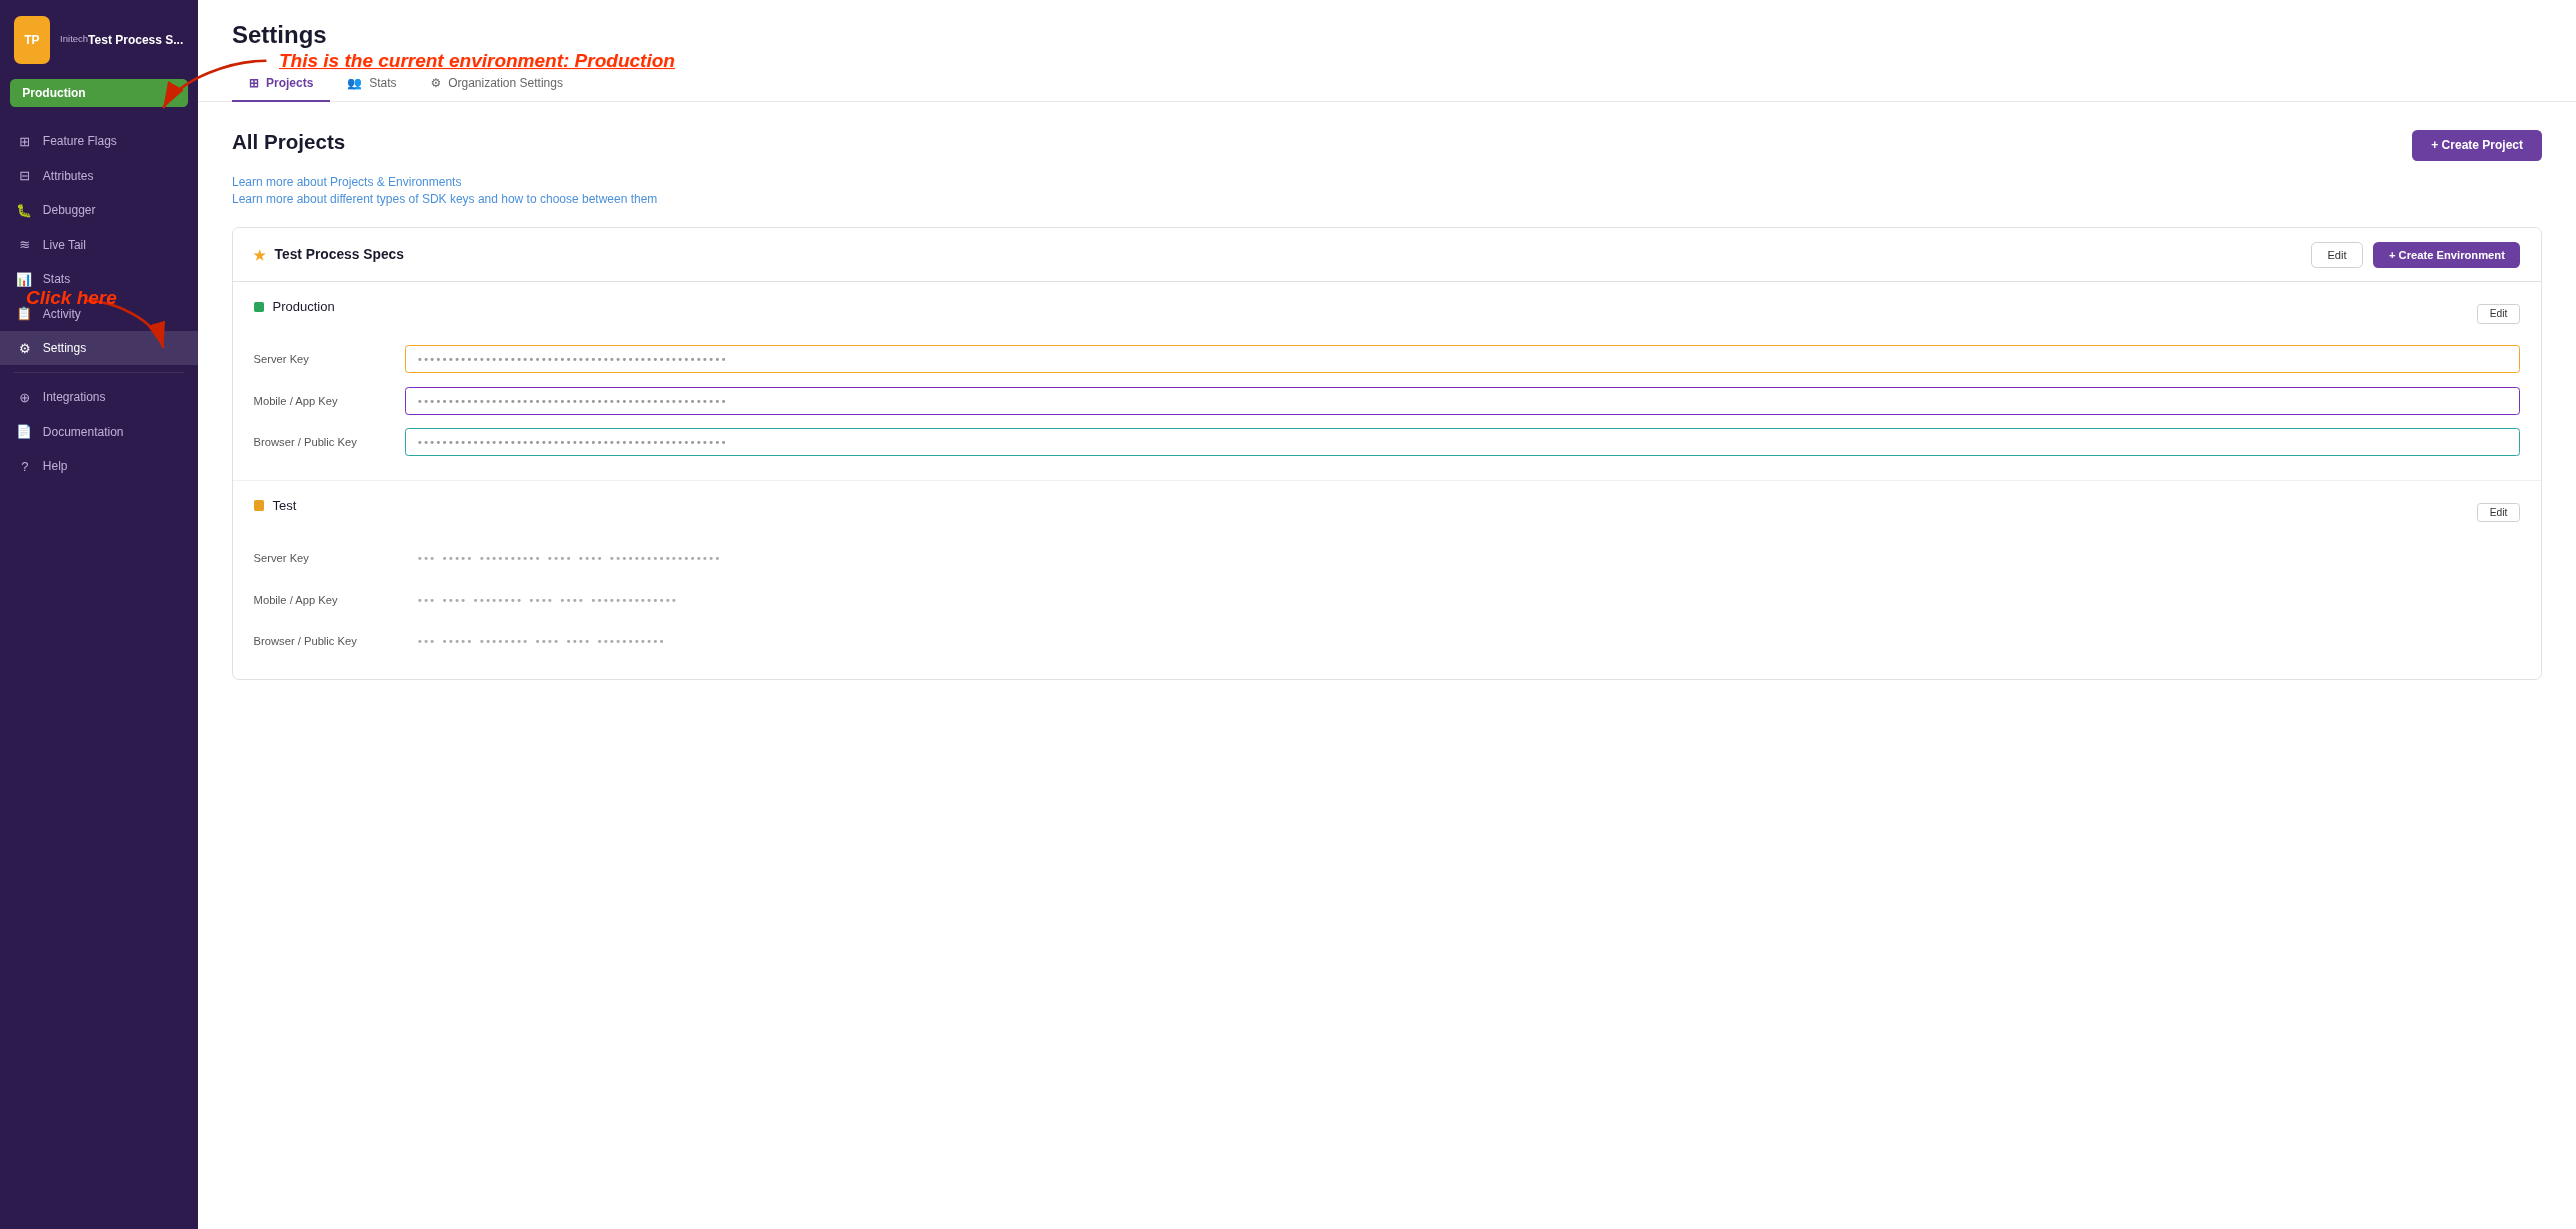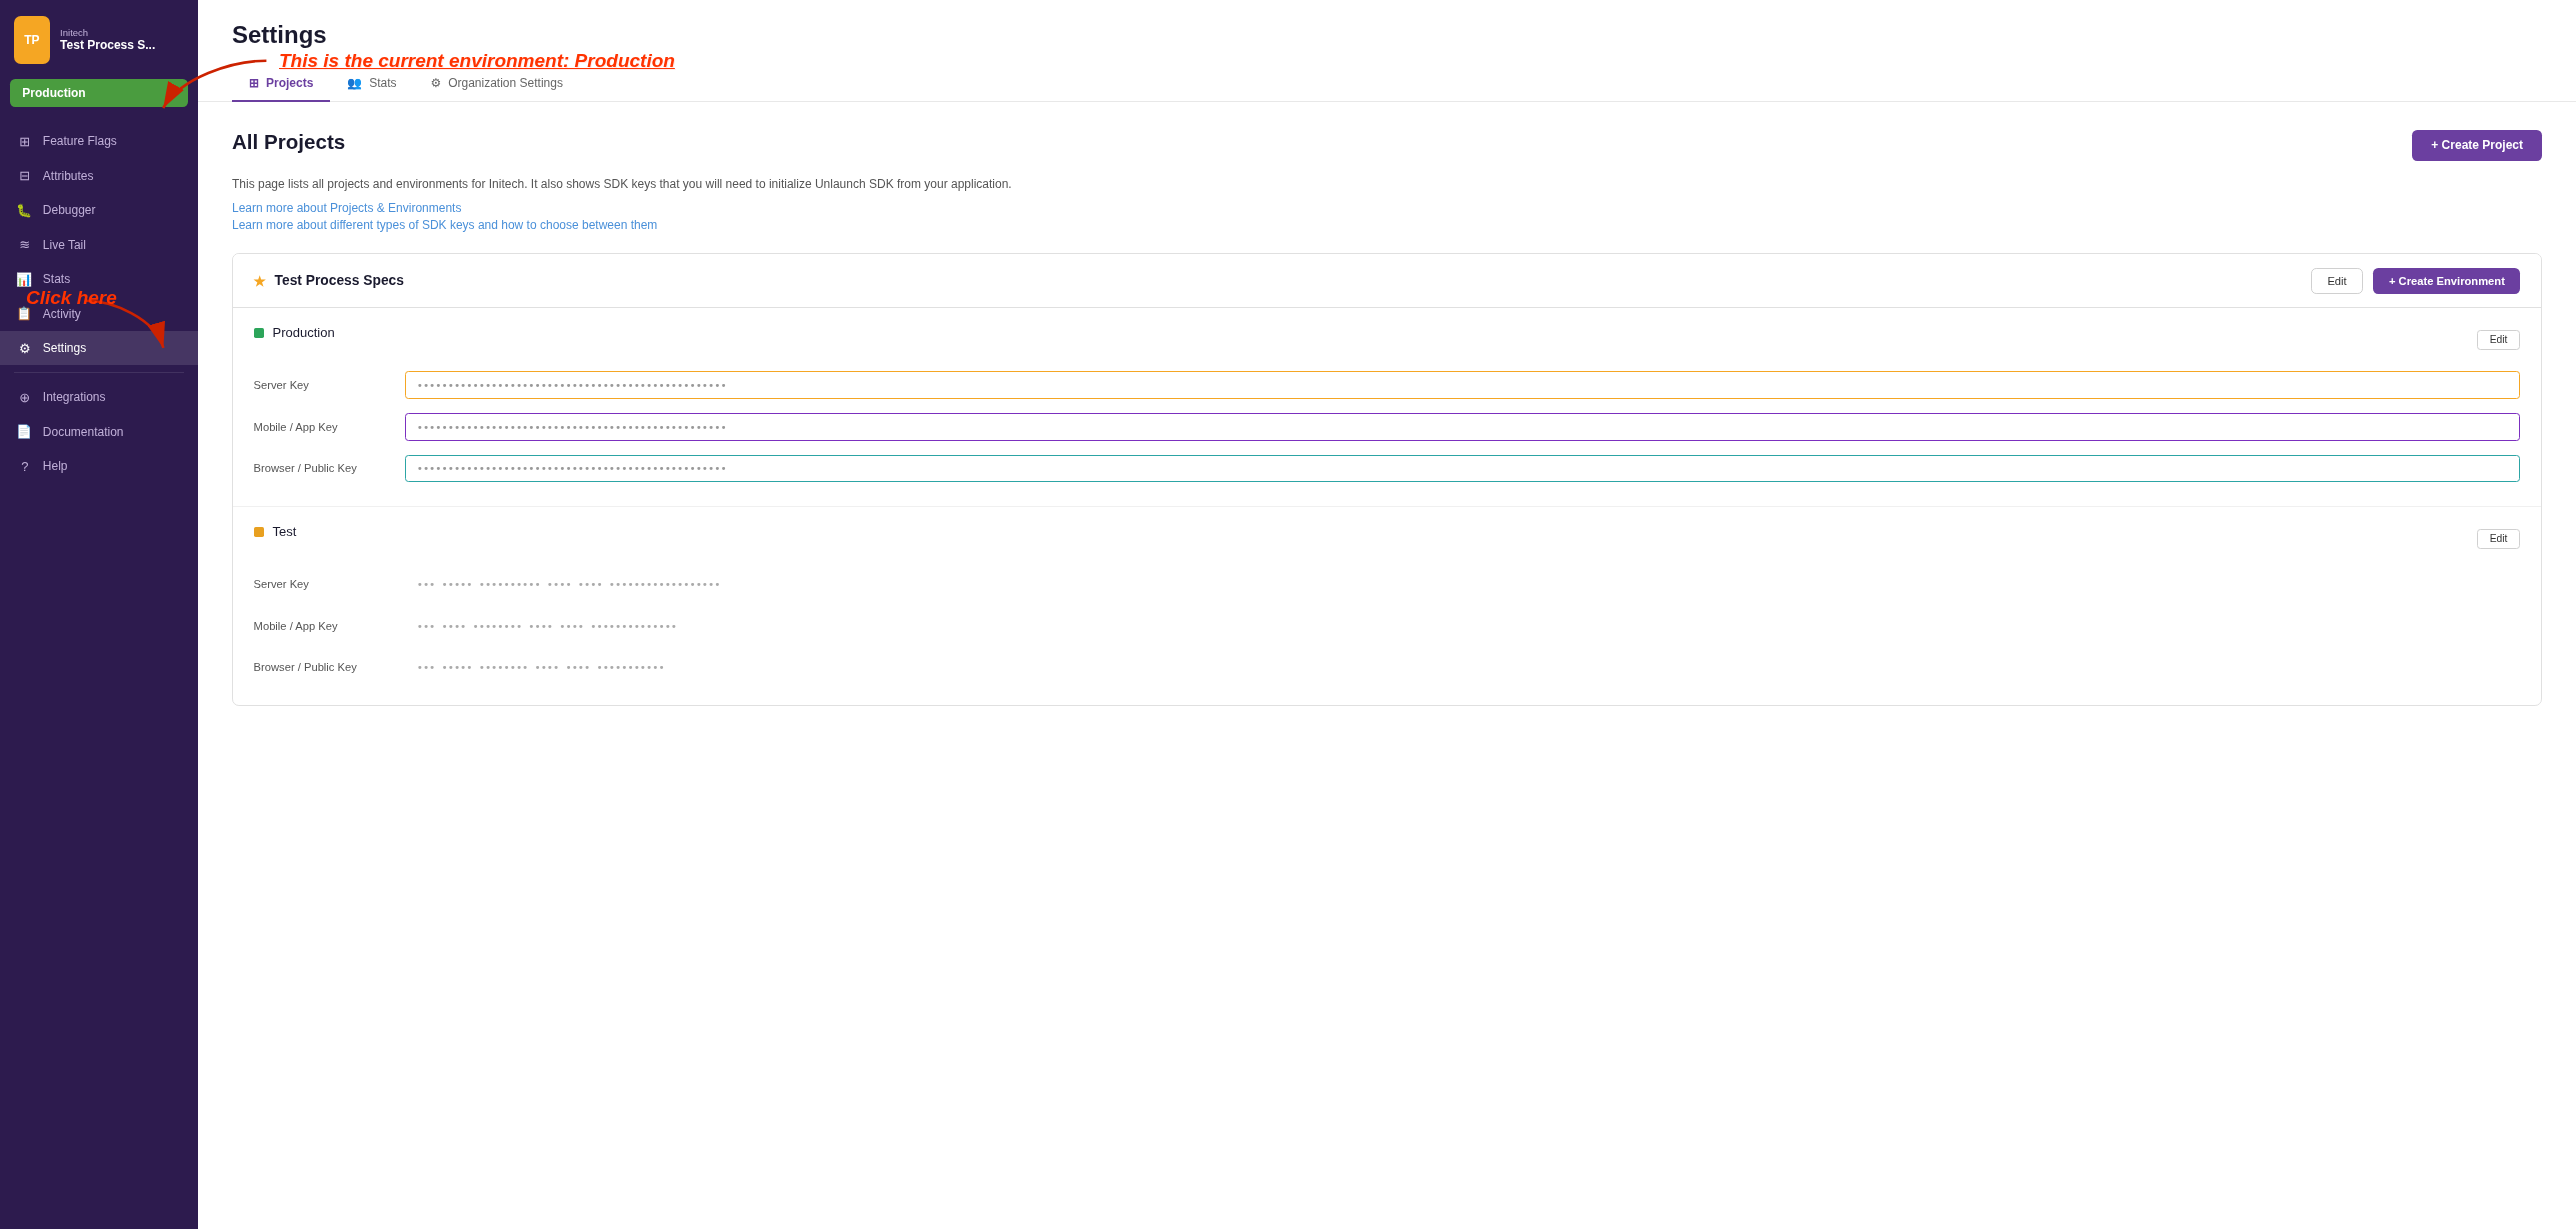--- a/index.html
+++ b/index.html
@@ -33,21 +33,20 @@
       align-items: center;
       justify-content: center;
       font-weight: 700;
       font-size: 12px;
       color: #fff;
       flex-shrink: 0;
     }
 
     .sidebar-org-info {
       display: flex;
-      flex-direction: column;
     }
 
     .sidebar-org-name {
       font-size: 9.5px;
       color: #c0b0d8;
     }
 
     .sidebar-project-name {
       font-size: 12px;
       font-weight: 600;
@@ -476,21 +475,20 @@
         </div>
       </div>
     </div>
 
     <div class="content-area">
       <div style="display:flex; align-items:flex-start; justify-content:space-between; margin-bottom:13.8px;">
         <h2 class="section-title">All Projects</h2>
         <button class="btn-create-project">+ Create Project</button>
       </div>
 
-      <p class="section-desc">This page lists all projects and environments for Initech. It also shows SDK keys that you will need to initialize Unlaunch SDK from your application.</p>
       <a class="link-text" href="#">Learn more about Projects &amp; Environments</a>
       <a class="link-text" href="#" style="margin-bottom:20.6px;">Learn more about different types of SDK keys and how to choose between them</a>
 
       <div class="project-card">
         <div class="project-card-header">
           <div class="project-card-title">
             <span class="star-icon">★</span>
             <span>Test Process Specs</span>
           </div>
           <div class="project-card-actions">

